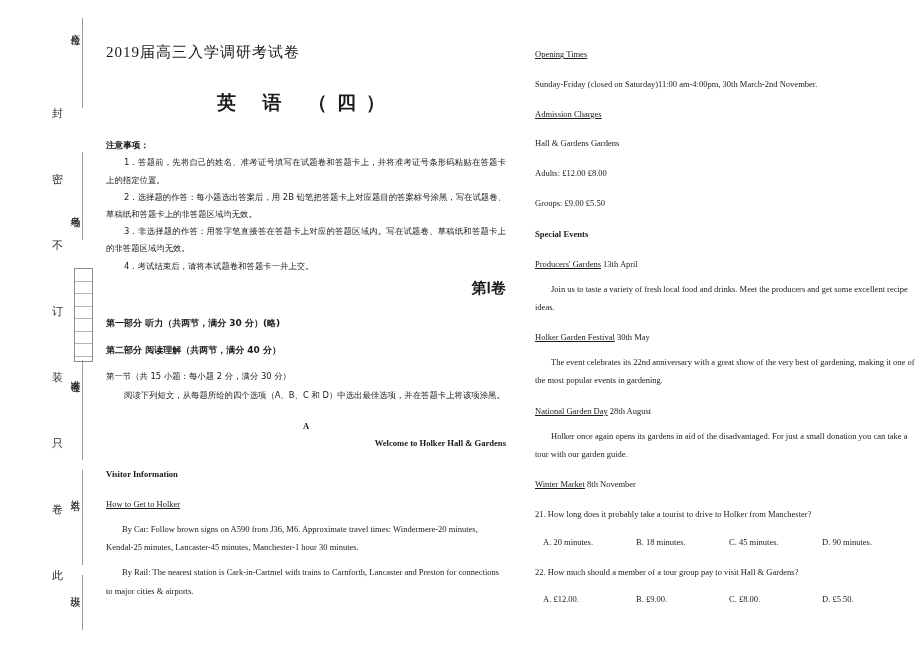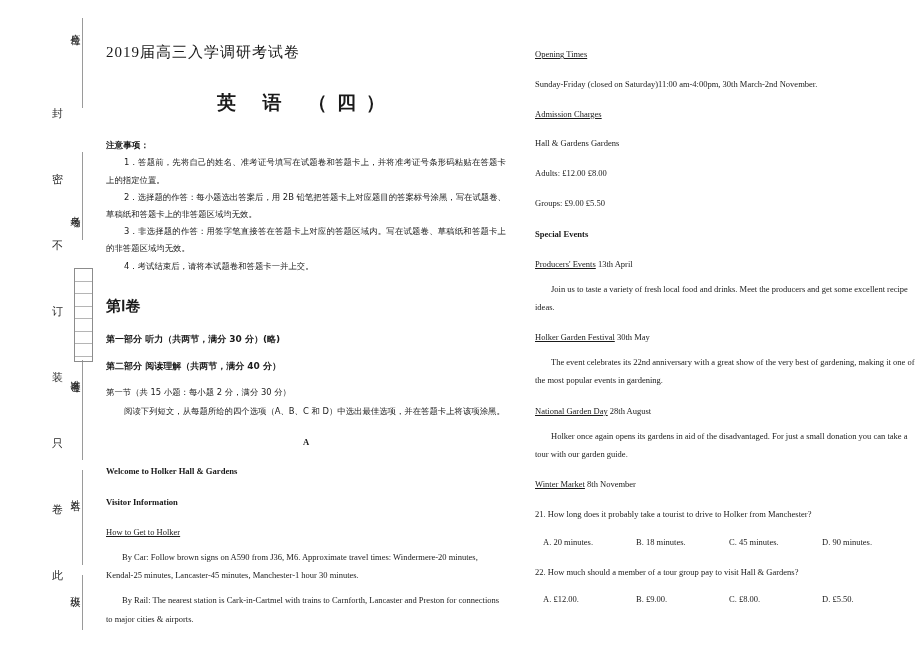--- a/index.html
+++ b/index.html
@@ -114,25 +114,25 @@
   .notice-item {
     font-family: "DejaVu Sans", "Liberation Sans", sans-serif;
     font-size: 8.4px;
     line-height: 2.05;
     text-indent: 18px;
     margin: 0;
     text-align: justify;
   }
 
   .juan-title {
-    text-align: left;
+    text-align: right;
     font-size: 15px;
     font-weight: bold;
-    font-family: Liberation Sans, sans-serif;
-    margin: 16px 0 6px 0;
+    font-family: Liberation Mono, monospace;
+    margin: 0 0 6px 0;
   }
   .part-head {
     font-weight: bold;
     font-family: "DejaVu Sans", "Liberation Sans", sans-serif;
     font-size: 9px;
     margin-top: 10px;
   }
   .sec-line {
     font-family: "DejaVu Sans", "Liberation Sans", sans-serif;
     font-size: 8.4px;
@@ -147,24 +147,24 @@
     text-align: justify;
   }
 
   .letter-mark {
     text-align: center;
     font-weight: bold;
     font-size: 8.6px;
     margin-top: 14px;
   }
   .passage-title {
-    text-align: left;
+    text-align: right;
     font-weight: bold;
     font-size: 8.6px;
-    margin-top: 12px;
+    margin-top: 0;
   }
   .bold-head {
     font-weight: bold;
     font-size: 8.6px;
     margin-top: 14px;
   }
   .u-head {
     text-decoration: underline;
     font-size: 8.5px;
     margin-top: 13px;
@@ -268,21 +268,21 @@
     <div class="line">Sunday-Friday (closed on Saturday)11:00 am-4:00pm, 30th March-2nd November.</div>
 
     <div class="u-head">Admission Charges</div>
     <div class="line">Hall &amp; Gardens Gardens</div>
     <div class="line">Adults: £12.00 £8.00</div>
     <div class="line">Groups: £9.00 £5.50</div>
 
     <div class="bold-head">Special Events</div>
 
     <div class="line">
-      <span class="u-ev" style="text-decoration:underline;">Producers' Events</span>
+      <span class="u-ev" style="text-decoration:underline;">Producers' Gardens</span>
       <span>13th April</span>
     </div>
     <p class="para">Join us to taste a variety of fresh local food and drinks. Meet the producers and get some excellent recipe ideas.</p>
 
     <div class="line">
       <span style="text-decoration:underline;">Holker Garden Festival</span>
       <span>30th May</span>
     </div>
     <p class="para">The event celebrates its 22nd anniversary with a great show of the very best of gardening, making it one of the most popular events in gardening.</p>
 

